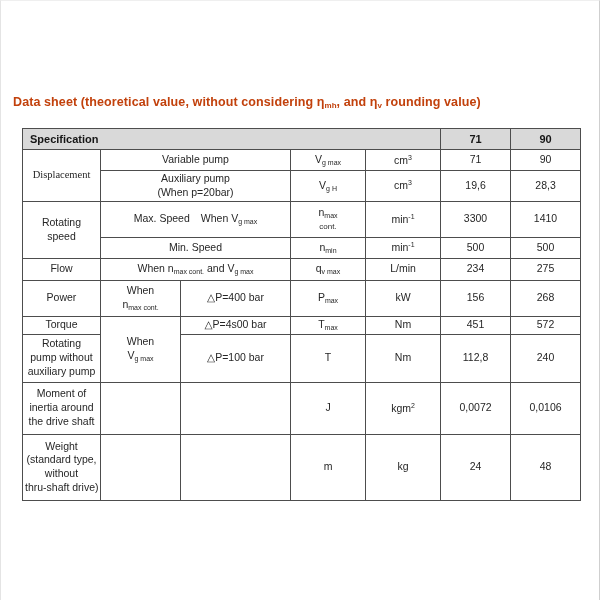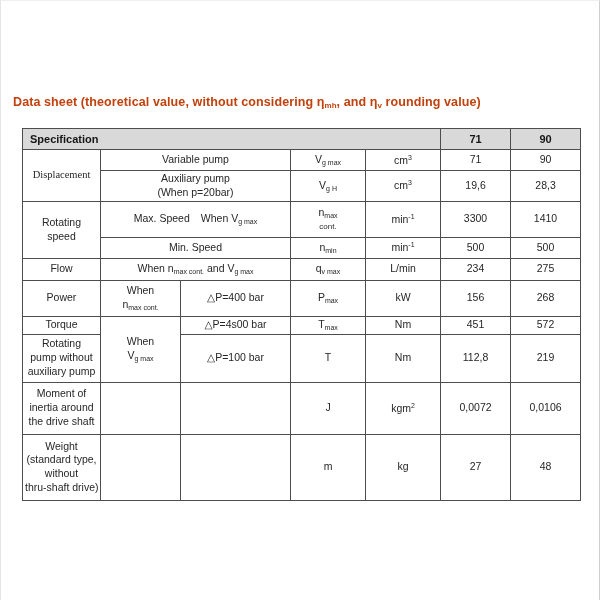--- a/index.html
+++ b/index.html
@@ -146,21 +146,21 @@
   <tr class="h48">
     <td>
       <div class="nw">Rotating</div>
       <div class="nw">pump without</div>
       <div class="nw">auxiliary pump</div>
     </td>
     <td>△P=100 bar</td>
     <td>T</td>
     <td>Nm</td>
     <td>112,8</td>
-    <td>219</td>
+    <td>240</td>
   </tr>
 
   <tr class="h52">
     <td>
       <div class="nw">Moment of</div>
       <div class="nw">inertia around</div>
       <div class="nw">the drive shaft</div>
     </td>
     <td></td>
     <td></td>
@@ -174,17 +174,17 @@
     <td>
       <div class="nw">Weight</div>
       <div class="nw">(standard type,</div>
       <div class="nw">without</div>
       <div class="nw">thru-shaft drive)</div>
     </td>
     <td></td>
     <td></td>
     <td>m</td>
     <td>kg</td>
-    <td>27</td>
+    <td>24</td>
     <td>48</td>
   </tr>
 </tbody>
   </table>
 
 </body></html>

